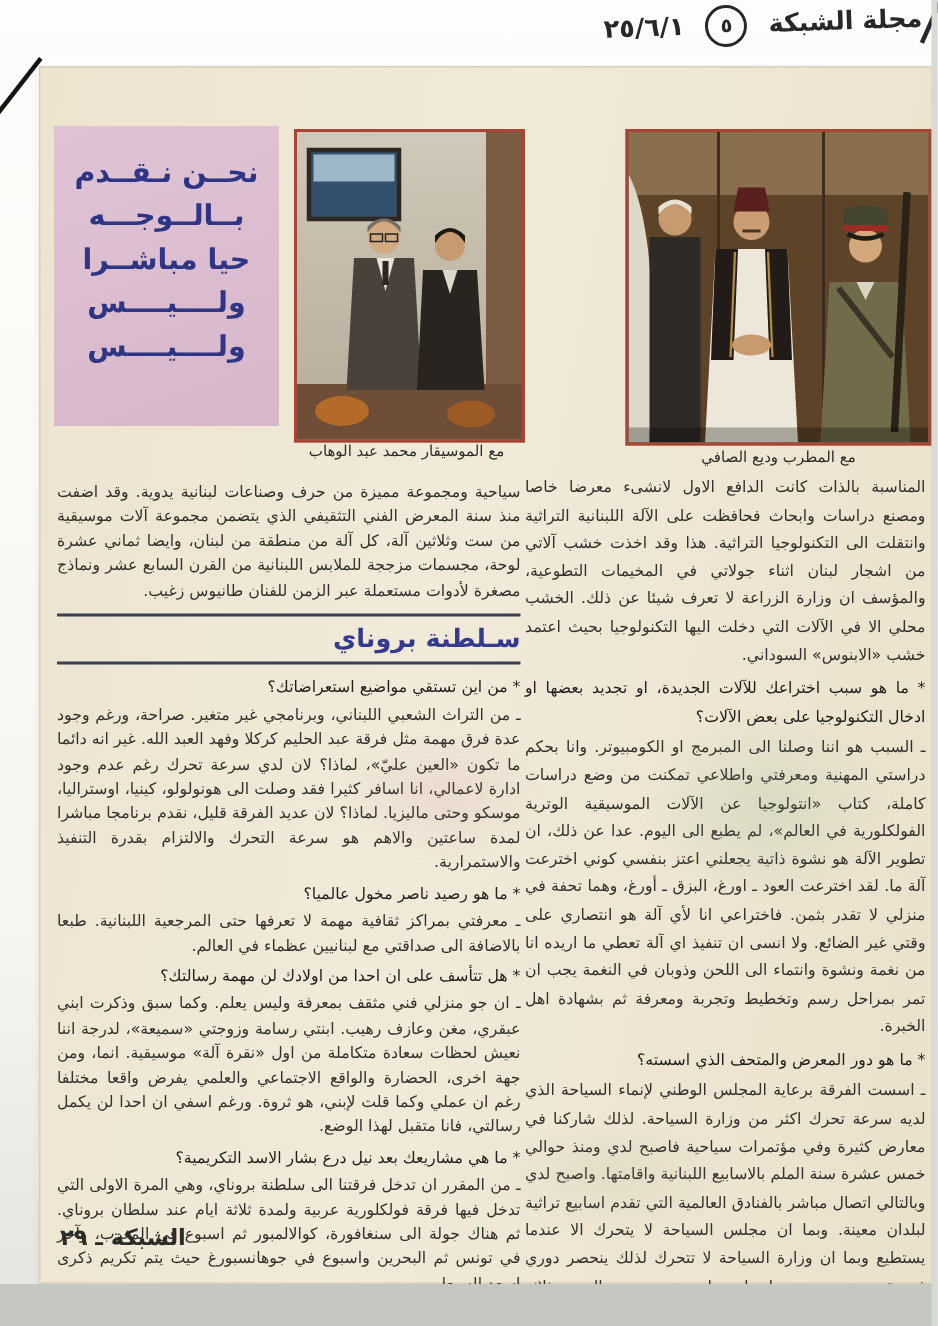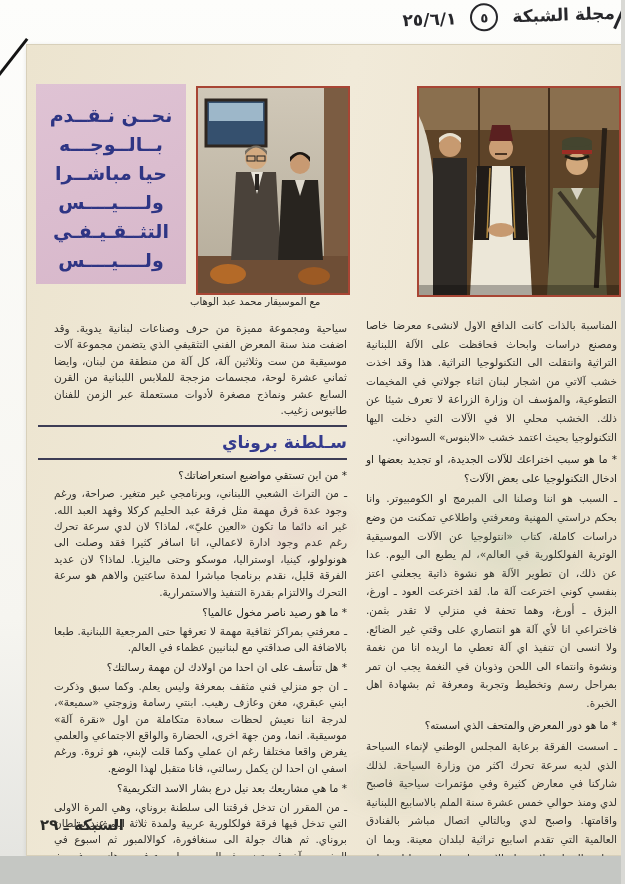--- a/index.html
+++ b/index.html
@@ -22,27 +22,27 @@
   
   .pullquote{position:absolute;left:10px;top:40px;width:150px;height:200px;background:linear-gradient(160deg,#dfc3d4 0%,#d7b7ca 100%);
     color:#2e3584;font-weight:bold;font-size:19px;line-height:29px;text-align:center;direction:rtl;padding-top:17px;box-sizing:border-box;}
   .pullquote div{white-space:nowrap;}
 
   
   .photo{position:absolute;border:2px solid #a84534;background:#7a6a55;overflow:hidden;}
   .photo svg{display:block;}
   .photo-left{left:170px;top:42px;width:150px;height:205px;}
   .photo-right{left:391px;top:42px;width:200px;height:207px;}
-  .caption{position:absolute;direction:rtl;text-align:left;font-size:10px;color:#2b2b28;}
+  .caption{position:absolute;direction:rtl;text-align:center;font-size:10px;color:#2b2b28;}
   .caption-left{left:164px;top:252px;width:162px;}
   .caption-right{left:391px;top:256px;width:204px;}
 
   
   .col{position:absolute;direction:rtl;text-align:justify;color:#33312d;}
-  .col p{margin:0 0 2px 16px;}
+  .col p{margin:0 0 2px 0;}
   .col .q{font-weight:normal;color:#1f1e1b;margin-top:4px;}
   .col-right{left:324px;top:272px;width:267px;font-size:10.5px;line-height:18.6px;}
   .col-left{left:12px;top:276px;width:309px;font-size:10.5px;line-height:16.4px;}
 
   .rule{border:0;border-top:2px solid #3d3d55;margin:7px 0;}
   .section-title{margin:2px 0;font-size:17px;font-weight:bold;color:#343b8e;letter-spacing:1px;}
   .page-footer{position:absolute;left:14px;top:772px;font-size:15px;font-weight:bold;color:#2b2b28;direction:rtl;}
 
   
   .ghost{position:absolute;pointer-events:none;filter:blur(3px);}
@@ -65,21 +65,20 @@
   <div class="hw-slash"></div>
 
   <div class="paper">
     <div class="pen-mark"></div>
 
     <div class="pullquote">
       <div>نحــن نـقــدم</div>
       <div>بــالــوجـــه</div>
       <div>حيا مباشــرا</div>
       <div>ولــــيــــس</div>
-      <div>التثــقـيـفـي</div>
       <div>ولــــيــــس</div>
     </div>
 
     <div class="photo photo-left">
       <svg width="150" height="205" viewBox="0 0 150 205">
         <defs>
           <linearGradient id="wall" x1="0" y1="0" x2="0" y2="1">
             <stop offset="0" stop-color="#d0c8b8"></stop>
               <stop offset="1" stop-color="#b4ab99"></stop>
           </linearGradient>
@@ -135,20 +134,21 @@
         <polygon points="152,100 164,100 158,112" fill="#d8d4c4"></polygon>
         <circle cx="158" cy="76" r="11" fill="#d2a87c"></circle>
         <rect x="143" y="54" width="30" height="10" rx="3" fill="#44452f"></rect>
         <ellipse cx="158" cy="54" rx="15" ry="5" fill="#44452f"></ellipse>
         <rect x="143" y="62" width="30" height="4" fill="#9c2c24"></rect>
         <path d="M146 68 Q158 74 170 68" fill="none" stroke="#1c1c14" stroke-width="3"></path>
         <rect x="179" y="40" width="5" height="160" fill="#2a2118" transform="rotate(3 181 120)"></rect>
         <rect x="0" y="197" width="200" height="10" fill="rgba(0,0,0,0.28)"></rect>
       </svg>
     </div>
+    <div class="caption caption-right">مع المطرب وديع الصافي</div>
 
     <div class="col col-right" lang="ar">
       <p>المناسبة بالذات كانت الدافع الاول لانشىء معرضا خاصا ومصنع دراسات وابحاث فحافظت على الآلة اللبنانية التراثية وانتقلت الى التكنولوجيا التراثية. هذا وقد اخذت خشب آلاتي من اشجار لبنان اثناء جولاتي في المخيمات التطوعية، والمؤسف ان وزارة الزراعة لا تعرف شيئا عن ذلك. الخشب محلي الا في الآلات التي دخلت اليها التكنولوجيا بحيث اعتمد خشب «الابنوس» السوداني.</p>
       <p class="q">* ما هو سبب اختراعك للآلات الجديدة، او تجديد بعضها او ادخال التكنولوجيا على بعض الآلات؟</p>
       <p>ـ السبب هو اننا وصلنا الى المبرمج او الكومبيوتر. وانا بحكم دراستي المهنية ومعرفتي واطلاعي تمكنت من وضع دراسات كاملة، كتاب «انتولوجيا عن الآلات الموسيقية الوترية الفولكلورية في العالم»، لم يطبع الى اليوم. عدا عن ذلك، ان تطوير الآلة هو نشوة ذاتية يجعلني اعتز بنفسي كوني اخترعت آلة ما. لقد اخترعت العود ـ اورغ، البزق ـ أورغ، وهما تحفة في منزلي لا تقدر بثمن. فاختراعي انا لأي آلة هو انتصاري على وقتي غير الضائع. ولا انسى ان تنفيذ اي آلة تعطي ما اريده انا من نغمة ونشوة وانتماء الى اللحن وذوبان في النغمة يجب ان تمر بمراحل رسم وتخطيط وتجربة ومعرفة ثم بشهادة اهل الخبرة.</p>
       <p class="q">* ما هو دور المعرض والمتحف الذي اسسته؟</p>
       <p>ـ اسست الفرقة برعاية المجلس الوطني لإنماء السياحة الذي لديه سرعة تحرك اكثر من وزارة السياحة. لذلك شاركنا في معارض كثيرة وفي مؤتمرات سياحية فاصبح لدي ومنذ حوالي خمس عشرة سنة الملم بالاسابيع اللبنانية واقامتها. واصبح لدي وبالتالي اتصال مباشر بالفنادق العالمية التي تقدم اسابيع تراثية لبلدان معينة. وبما ان مجلس السياحة لا يتحرك الا عندما يستطيع وبما ان وزارة السياحة لا تتحرك لذلك ينحصر دوري في تقديم عرض يحجز لي لمدة اسبوع. ويتضمن العرض ثلاثة اوجه: اولها، الفن التراثي من خلال استعراض للفرقة «يا زمان» الفرقة ـ الرقص الشعبي، الملابس التي تتلاءم والمناخات، الغناء القروي والمناخي اضافة الى الشعر الشعبي. ثانيها الذوق والذوق، اي الاكل اللبناني. وثالثها المعرض السياحي والثقافي وفيه منشورات وكتيبات</p>
     </div>
 
     <div class="col col-left" lang="ar">

